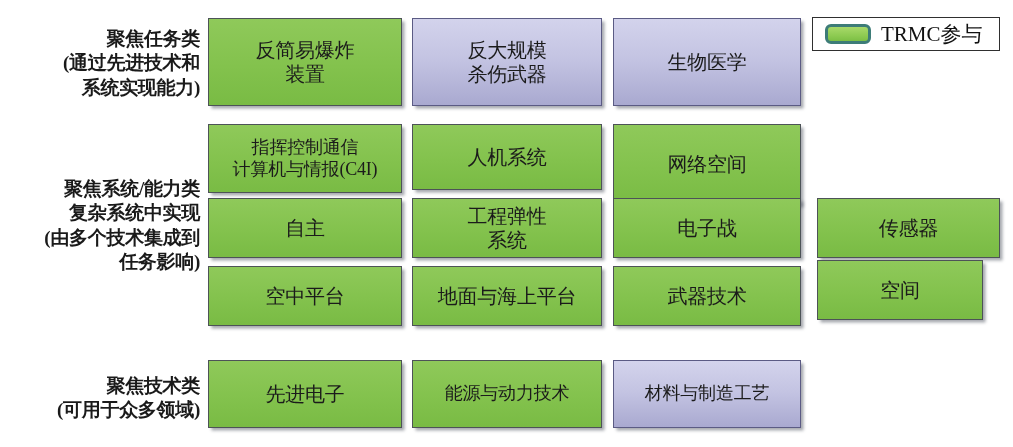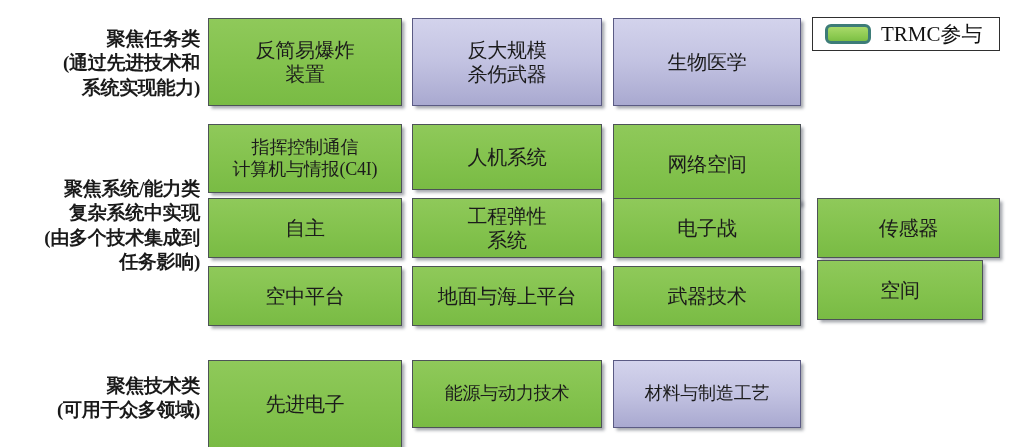--- a/index.html
+++ b/index.html
@@ -204,21 +204,21 @@
     <span class="txt">
       <span class="ln">空间</span>
     </span>
   </div>
 
   <div class="row-label" style="top:374px;">
     <span class="ln">聚焦技术类</span>
     <span class="ln">(可用于众多领域)</span>
   </div>
 
-  <div class="box green" style="left:208px; top:360px; width:194px; height:88px;">
+  <div class="box green" style="left:208px; top:360px; width:194px; height:68px;">
     <span class="txt">
       <span class="ln">先进电子</span>
     </span>
   </div>
 
   <div class="box green small" style="left:412px; top:360px; width:190px; height:68px;">
     <span class="txt">
       <span class="ln">能源与动力技术</span>
     </span>
   </div>

